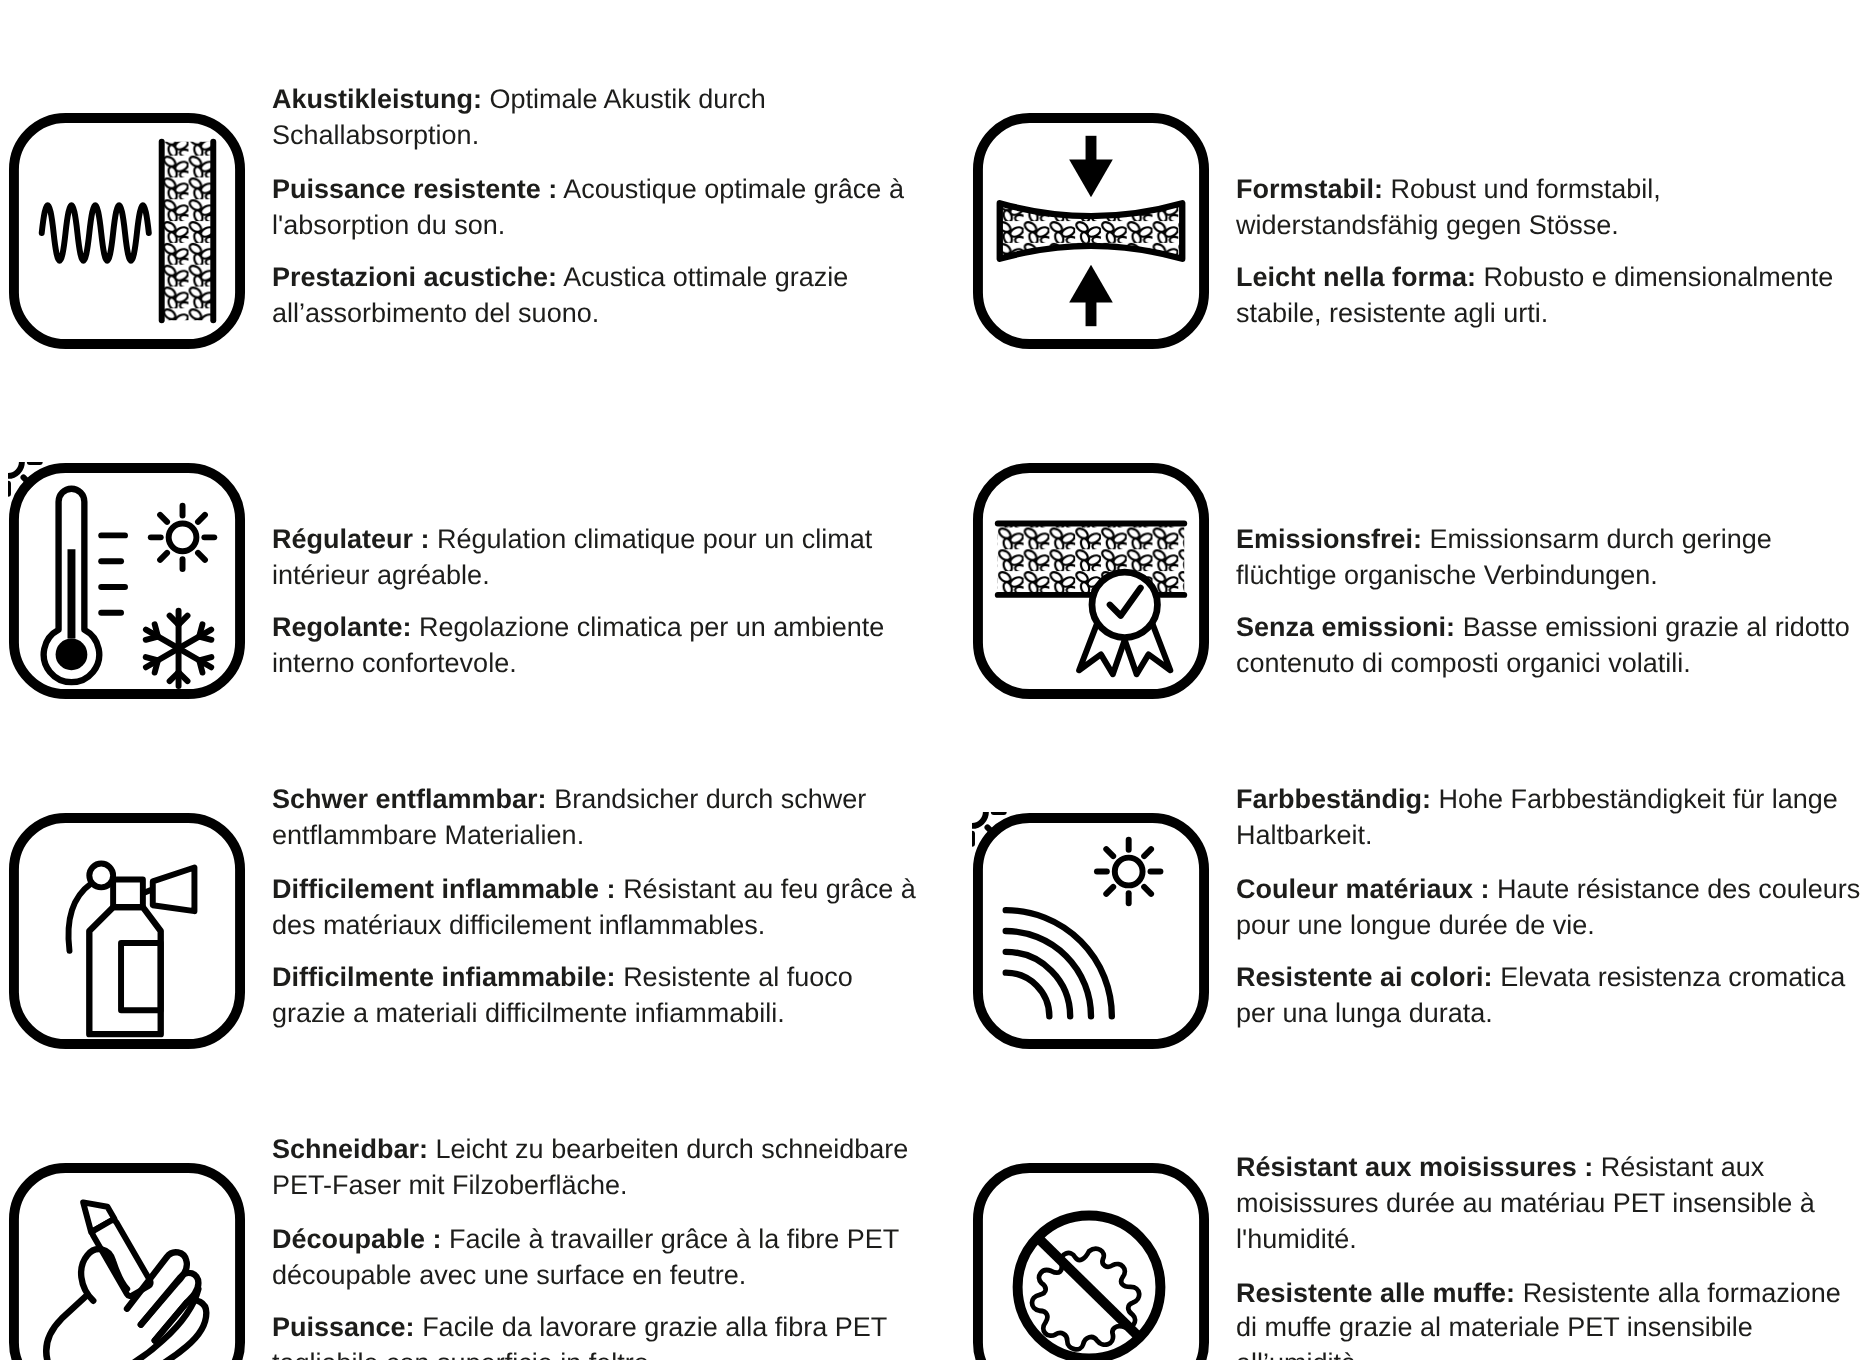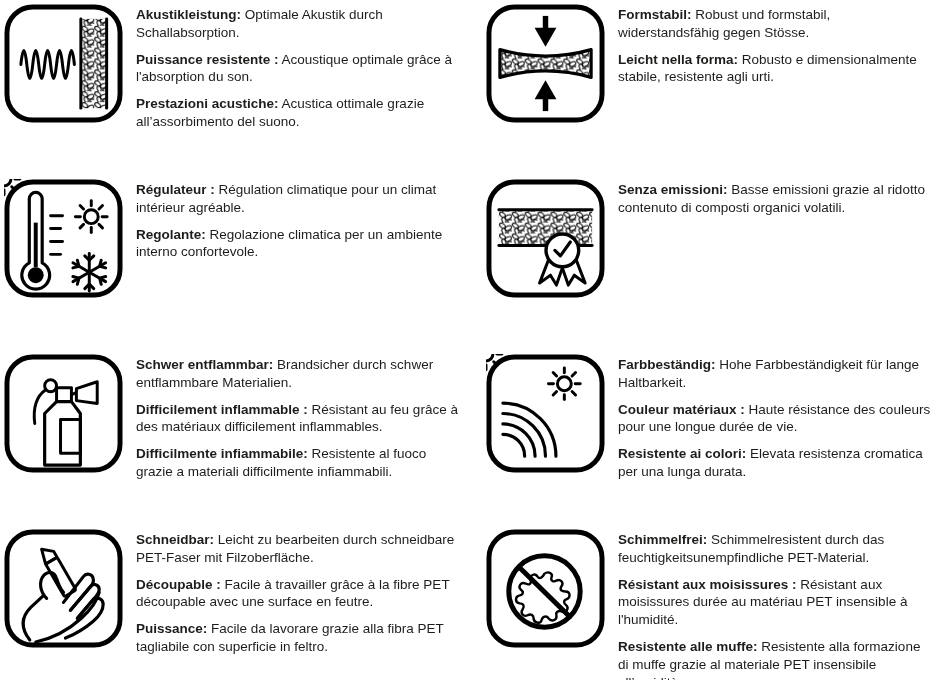--- a/index.html
+++ b/index.html
@@ -5,21 +5,21 @@
   html,body{margin:0;padding:0}
   body{
     width:936px;height:680px;background:#ffffff;overflow:hidden;
     font-family:"Liberation Sans",sans-serif;color:#1d1d1b;
   }
   .grid{
     width:936px;height:680px;display:grid;
     grid-template-columns:468px 468px;
     grid-template-rows:repeat(4,175px);
   }
-  .tile{display:flex;align-items:flex-start}
+  .tile{display:flex;align-items:flex-end}
   .iconbox{flex:0 0 119px;height:119px;margin-top:4px}
   .tile.left  .iconbox{margin-left:4px}
   .tile.right .iconbox{margin-left:18px}
   .iconbox svg{display:block;width:119px;height:119px}
   .txt{flex:1;margin:6px 4px 0 13px}
   .tile.left  .txt{max-width:334px}
   .tile.right .txt{max-width:318px}
   .txt p{margin:0 0 9px;font-size:13.5px;line-height:1.32}
   .txt b{font-weight:700}
   
@@ -152,20 +152,21 @@
         <rect x="13" y="31" width="94" height="36" fill="url(#fC)"></rect>
         <line class="tk" x1="13" y1="31" x2="107" y2="31"></line>
         <line class="tk" x1="13" y1="67" x2="107" y2="67"></line>
         <path class="wh" d="M64 79 L54 105 L65 97 L71 107 L79 84 Z"></path>
         <path class="wh" d="M90 79 L100 105 L89 97 L83 107 L75 84 Z"></path>
         <circle cx="77" cy="72" r="16.5" fill="#fff" stroke="#000" stroke-width="3.4"></circle>
         <path class="ln" d="M69.5 72 L75 77.5 L85 63.5" stroke-width="3.6"></path>
       </svg>
     </div>
     <div class="txt">
+      <p><b>Emissionsfrei:</b> <span>Emissionsarm durch geringe flüchtige organische Verbindungen.</span></p>
       <p><b>Senza emissioni:</b> <span>Basse emissioni grazie al ridotto contenuto di composti organici volatili.</span></p>
     </div>
   </div>
 
   <div class="tile left">
     <div class="iconbox">
       <svg viewBox="0 0 120 120">
         <rect class="bd" x="3" y="3" width="114" height="114" rx="26"></rect>
         <path class="tk" d="M42 36 Q28 46 31 70"></path>
         <circle class="wh" cx="47" cy="32" r="6"></circle>
@@ -247,19 +248,18 @@
           C63 42 68 45 66 49 C65 52 68 54 71 52 C75 50 79 54 76 58 C74 61 76 63 80 63
           C85 63 86 69 81 71 C78 72 78 75 81 77 C84 80 81 85 76 83 C73 82 70 84 71 87
           C72 92 66 94 63 90 C61 87 57 88 56 92 C55 96 48 95 48 90 C48 87 45 85 42 87
           C38 89 34 85 37 81 C39 78 38 75 34 75 C29 74 29 68 34 67 C38 66 38 63 35 61
           C32 58 35 53 40 55 C44 57 46 55 45 51 C44 46 50 44 52 48 C54 51 57 49 59 45 Z"></path>
         <circle cx="59" cy="63" r="36" fill="none" stroke="#000" stroke-width="5"></circle>
         <line x1="33" y1="38" x2="85" y2="89" stroke="#000" stroke-width="5"></line>
       </svg>
     </div>
     <div class="txt">
-      <p><b>Schimmelfrei:</b> <span>Schimmelresistent durch das feuchtigkeitsunempfindliche PET-Material.</span></p>
       <p><b>Résistant aux moisissures :</b> <span>Résistant aux moisissures durée au matériau PET insensible à l'humidité.</span></p>
       <p><b>Resistente alle muffe:</b> <span>Resistente alla formazione di muffe grazie al materiale PET insensibile all’umidità.</span></p>
     </div>
   </div>
 
 </div>
 
 </body></html>

